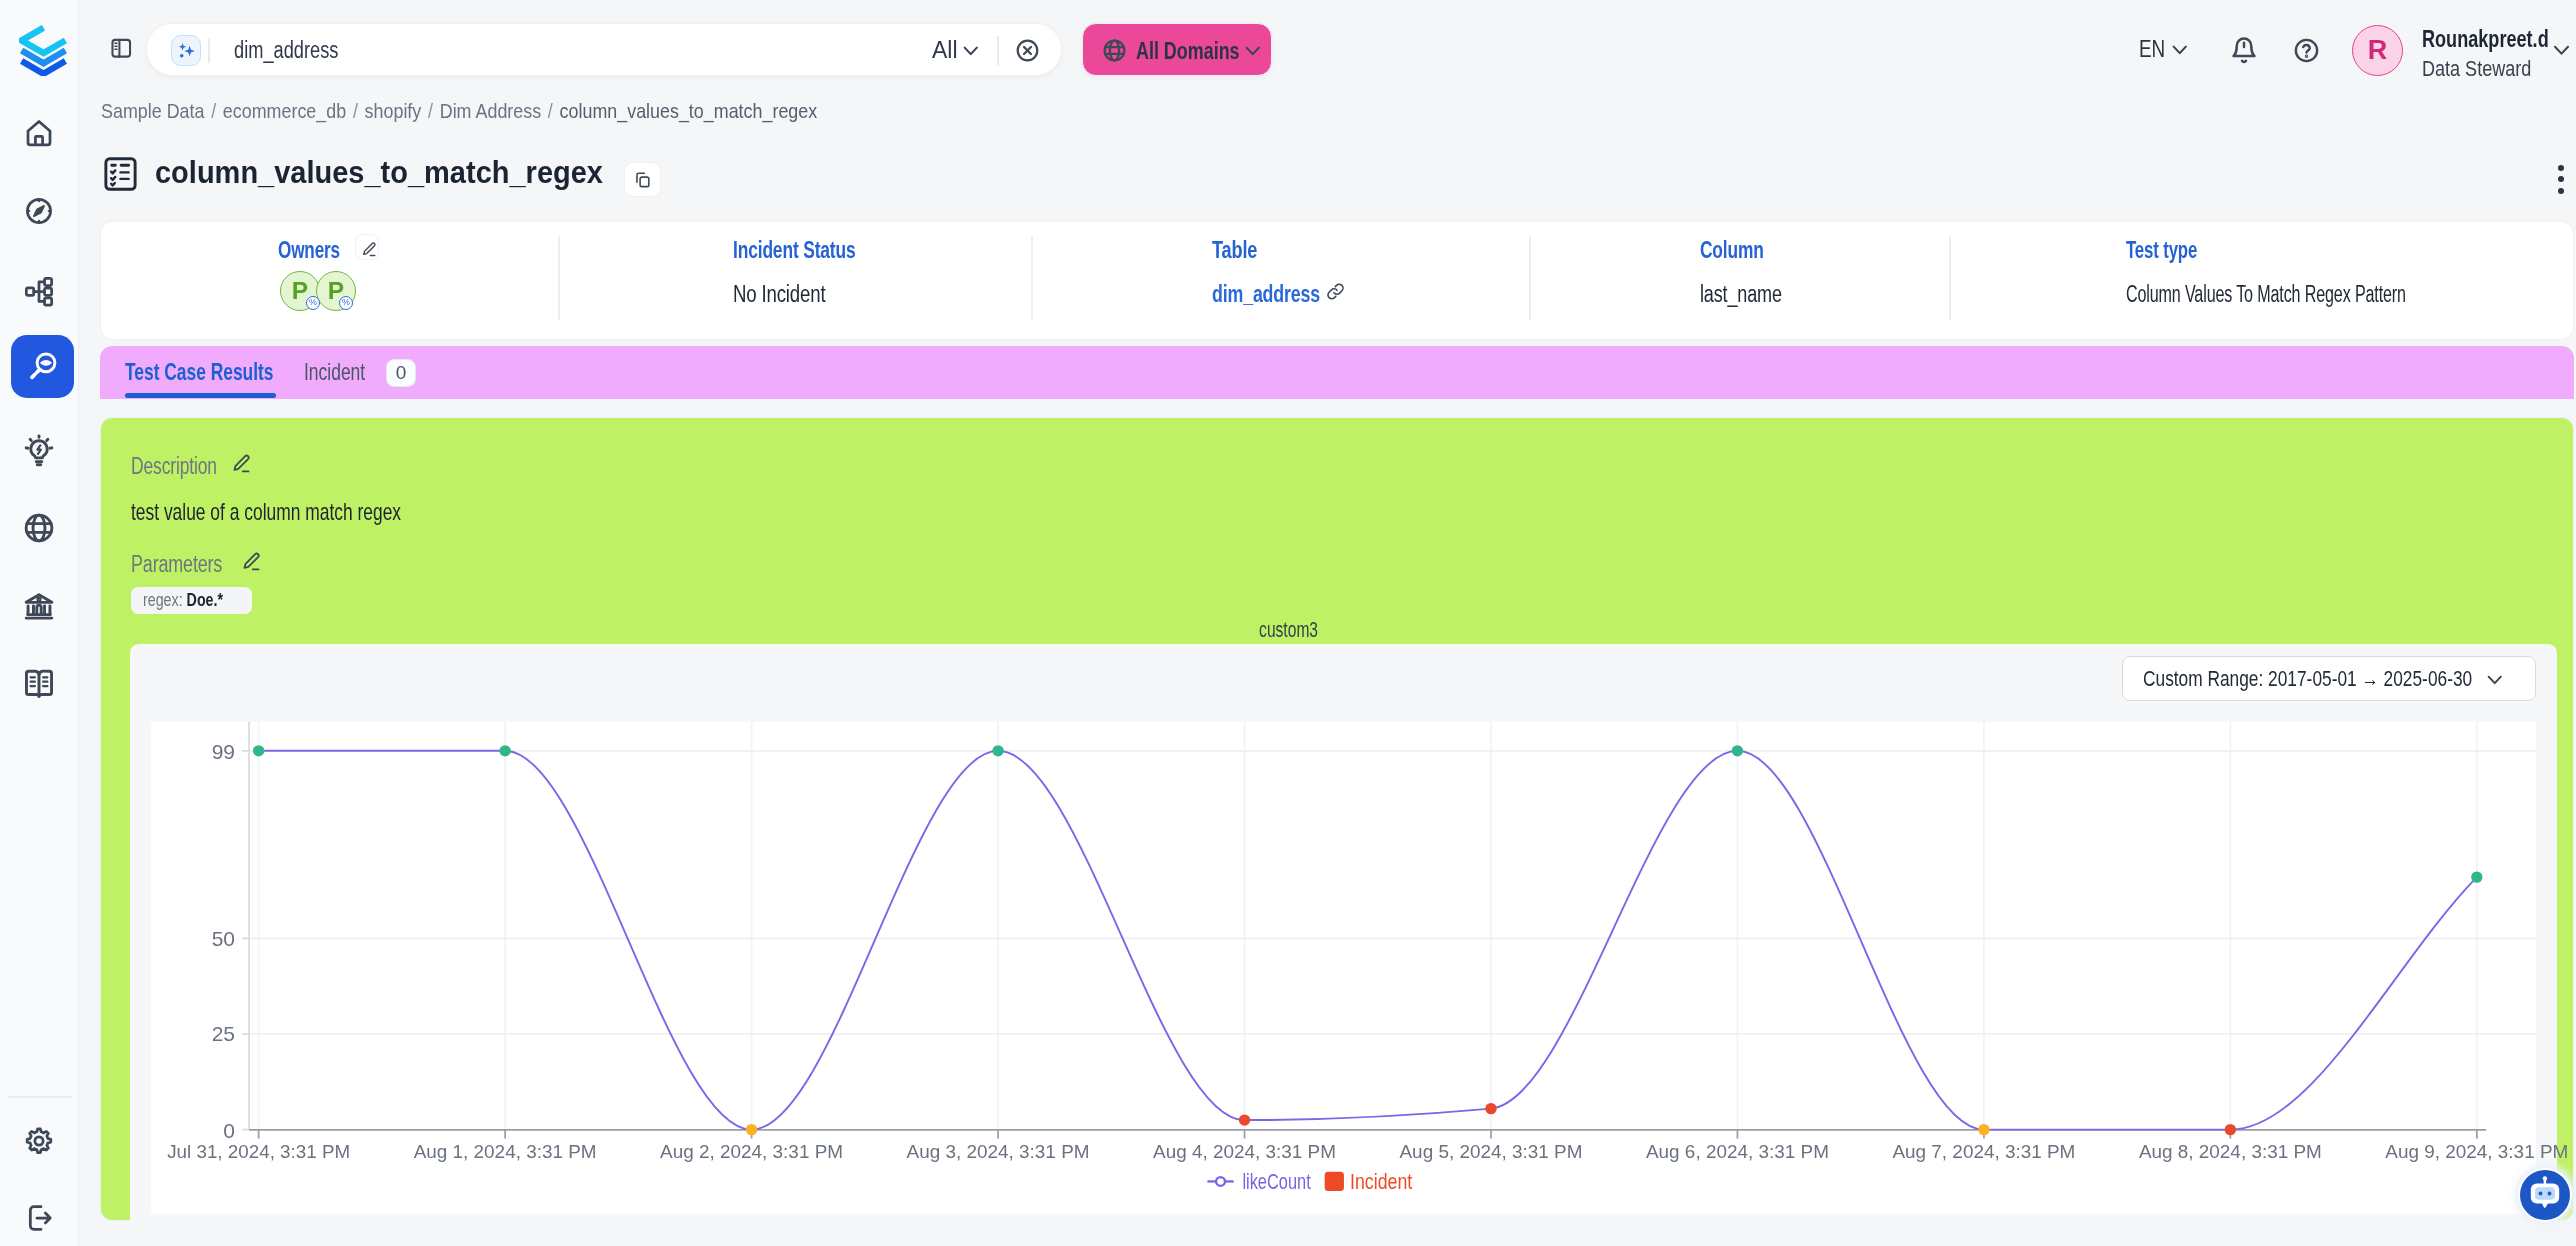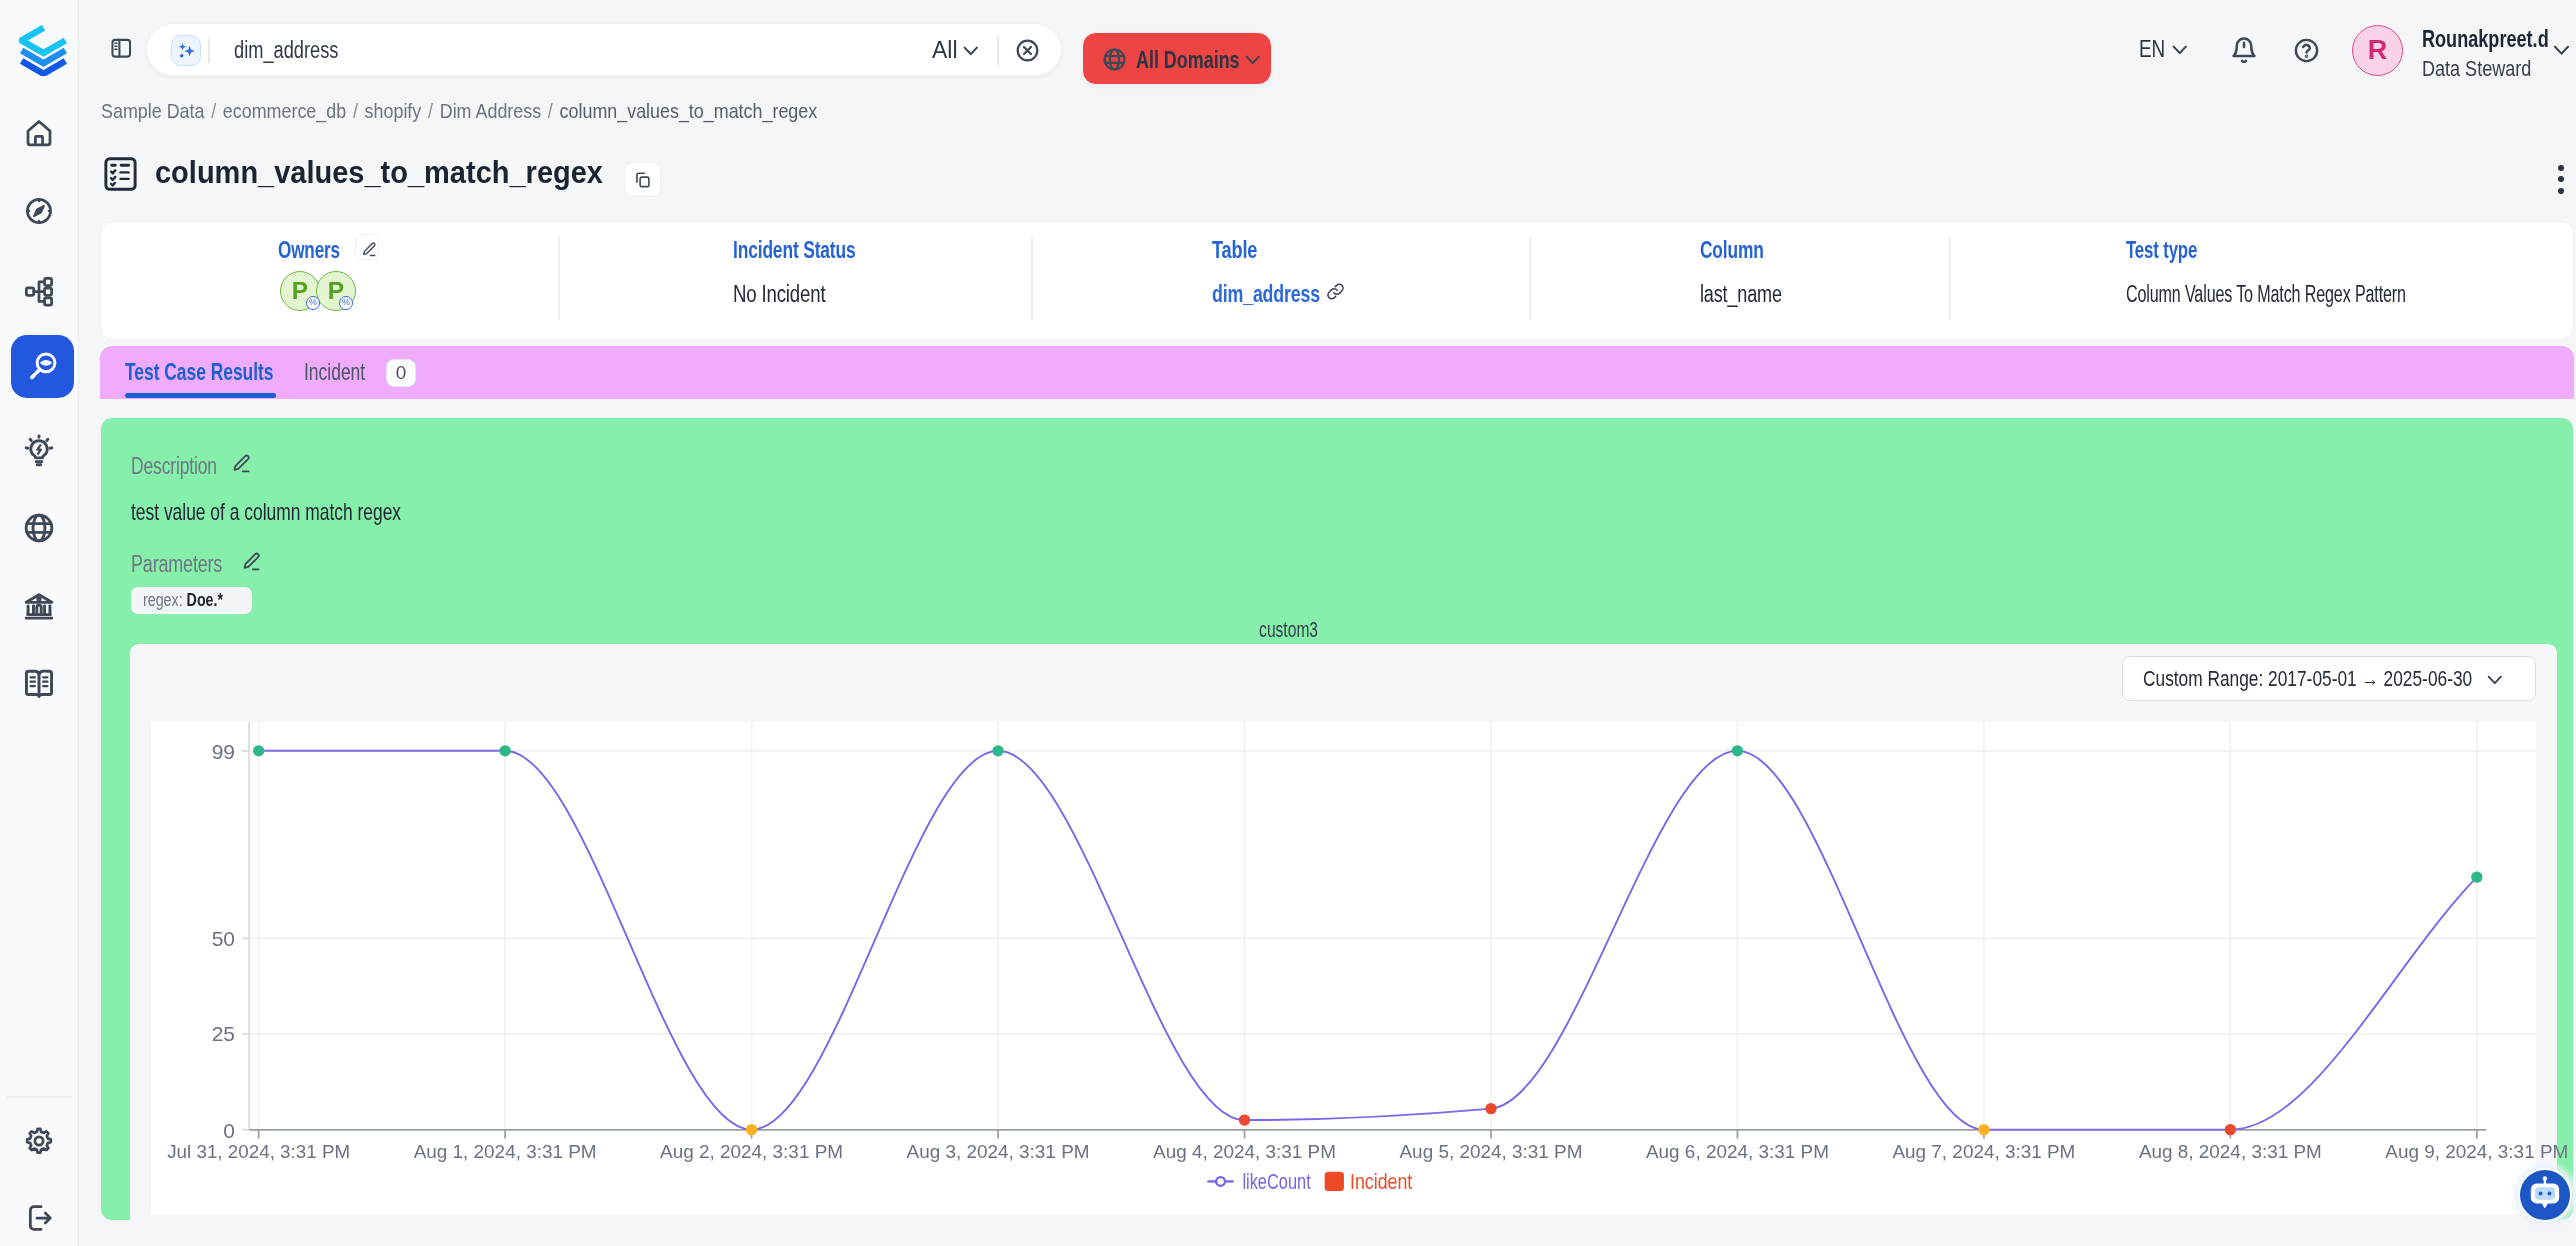--- a/index.html
+++ b/index.html
@@ -11,21 +11,21 @@
   .ic { stroke:#3f4856; stroke-width:2; fill:none; stroke-linecap:round; stroke-linejoin:round; }
 
   
   #sidebar { position:absolute; left:0; top:0; width:79px; height:1246px; background:#f9fafc; border-right:1.8px solid #eceef2; }
   .sideic { position:absolute; left:50%; transform:translate(-50%,-50%); }
   #obs-tile { position:absolute; left:10.5px; top:335px; width:63px; height:63px; border-radius:15.8px; background:#2258e0; }
 
   
   #searchbar { position:absolute; left:146px; top:23px; width:916px; height:53px; background:#fff; border:0.9px solid #eef0f3; border-radius:27px; box-shadow:0 1.8px 5.3px rgba(20,30,60,0.04); }
   #ai-tile { position:absolute; left:23.6px; top:11.4px; width:30px; height:31px; border-radius:9.6px; background:#ecf5fe; border:0.9px solid #c4e0fa; }
-  #alldomains { position:absolute; left:1082px; top:32px; width:190px; height:53px; background:#ef4444; border:0.9px solid #eef0f3; border-radius:14px; box-shadow:0 1.8px 5.3px rgba(20,30,60,0.04); }
+  #alldomains { position:absolute; left:1082px; top:23px; width:190px; height:53px; background:#ec4899; border:0.9px solid #eef0f3; border-radius:14px; box-shadow:0 1.8px 5.3px rgba(20,30,60,0.04); }
 
   
   #crumbs { position:absolute; left:101px; top:99px; font-size:21px; color:#6b7380; white-space:nowrap; transform:scaleX(0.852); transform-origin:left; }
   #crumbs .sep { margin:0 7.9px; color:#8a919c; }
 
   
   #title-row { position:absolute; left:101px; top:153px; height:44px; }
   #title-text { position:absolute; left:54px; top:0.9px; font-size:32px; font-weight:bold; color:#1b2433; white-space:nowrap; transform:scaleX(0.906); transform-origin:left; }
   #copy-btn { position:absolute; left:523px; top:8.8px; width:37px; height:35px; background:#fff; border:0.9px solid #eef0f3; border-radius:8.8px; }
   #kebab { position:absolute; left:2558px; top:165px; width:7px; }
@@ -38,21 +38,21 @@
   .fvalue { position:absolute; top:59px; font-size:23px; color:#222a38; letter-spacing:-0.2px; }
 
   
   #tabbar { position:absolute; left:100px; top:346px; width:2474px; height:53px; background:#f0abfc; border-radius:12.3px 12.3px 0 0; }
   #tab1 { position:absolute; left:24.5px; top:13px; font-size:23.6px; font-weight:bold; color:#1b5fd3; white-space:nowrap; transform:scaleX(0.737); transform-origin:left; }
   .ul { position:absolute; left:24.5px; top:47px; width:151px; height:5.3px; background:#1b5fd3; border-radius:2.6px; }
   #tab2 { position:absolute; left:204px; top:13px; font-size:23.6px; color:#4b5462; white-space:nowrap; transform:scaleX(0.74); transform-origin:left; }
   .badge { position:absolute; left:286px; top:13px; width:30px; height:28px; border:0.9px solid #e3e6ea; background:#fbfcfd; border-radius:7.9px; font-size:19px; color:#4b5462; text-align:center; line-height:26px; }
 
   
-  #maincard { position:absolute; left:100px; top:417px; width:2474px; height:804px; background:#86efac; border:0.9px solid #eef0f3; border-radius:12.3px; }
+  #maincard { position:absolute; left:100px; top:417px; width:2474px; height:804px; background:#bef264; border:0.9px solid #eef0f3; border-radius:12.3px; }
   .slabel { position:absolute; left:30px; font-size:23px; color:#6e7683; letter-spacing:-0.2px; }
   .pencil { position:absolute; }
   #desc-text { position:absolute; left:30px; top:81px; font-size:23.6px; color:#1c2431; transform:scaleX(0.738); transform-origin:left; }
   #chip { position:absolute; left:30px; top:169px; width:121px; height:27px; line-height:27px; background:#f4f5f7; border-radius:7px; font-size:18px; color:#6e7683; white-space:nowrap; }
   #chip .in { display:inline-block; margin-left:12.3px; transform:scaleX(0.792); transform-origin:left; }
   #chip b { color:#1c2431; font-weight:bold; }
   #custom3 { position:absolute; left:0; top:199px; width:2376px; text-align:center; font-size:22px; color:#363e4c; }
 
   
   #chartcard { position:absolute; left:29px; top:226px; width:2427px; height:583px; }

